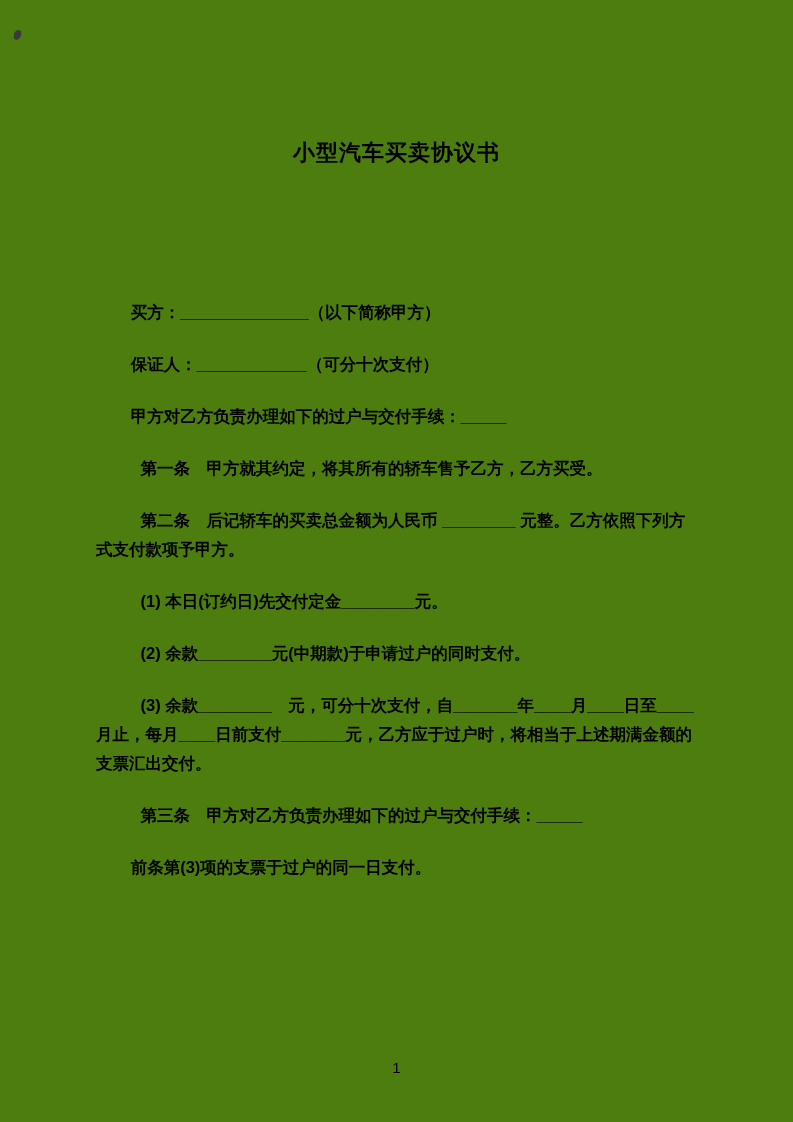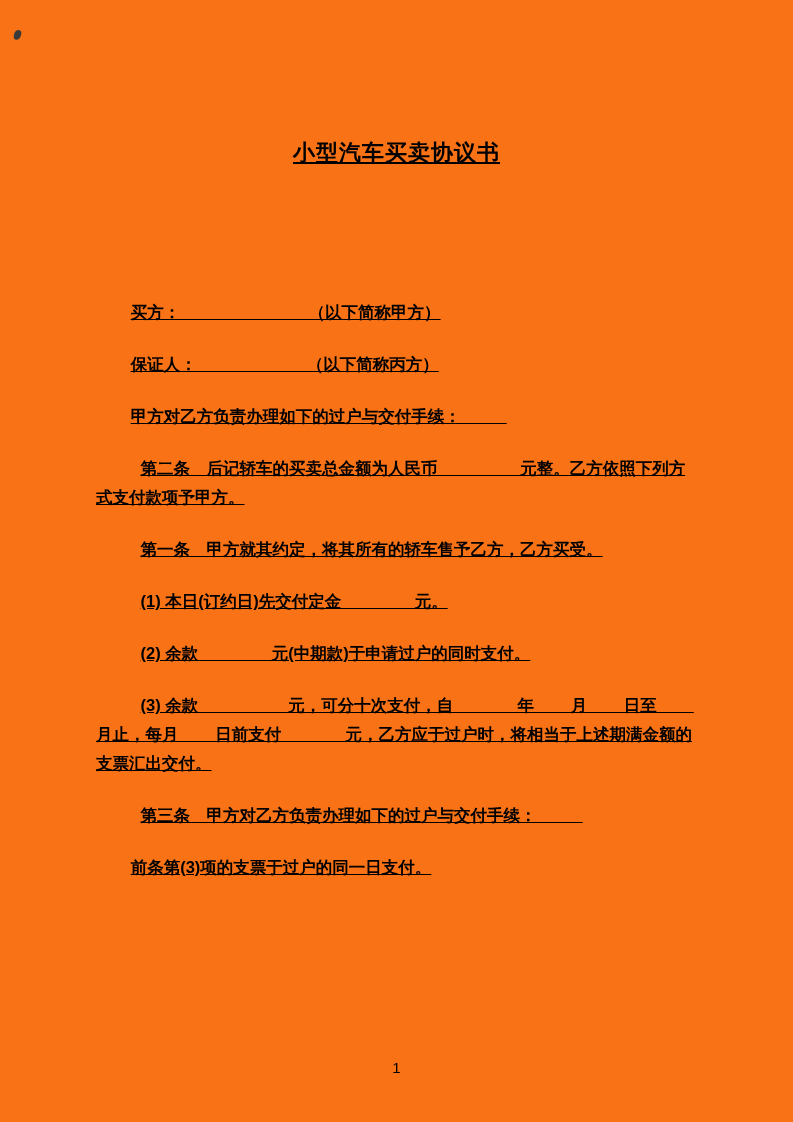--- a/index.html
+++ b/index.html
@@ -4,26 +4,25 @@
 <style>
   html, body {
     margin: 0;
     padding: 0;
     background: #ffffff;
   }
   .page {
     position: relative;
     width: 793px;
     height: 1122px;
-    background: #f97316;
+    background: #4d7c0f;
     box-sizing: border-box;
     font-family: "Liberation Sans", "DejaVu Sans", sans-serif;
     color: #000000;
     overflow: hidden;
-    text-decoration: underline;
   }
   .smudge {
     position: absolute;
     left: 14px;
     top: 30px;
     width: 7px;
     height: 10px;
     background: #3a3a3a;
     border-radius: 55% 40% 60% 45%;
     transform: rotate(12deg);
@@ -64,24 +63,24 @@
 </head>
 <body>
 
 <div class="page">
   <div class="smudge"></div>
 
   <h1 class="doc-title">小型汽车买卖协议书</h1>
 
   <div class="content">
     <p class="para">买方：______________（以下简称甲方）</p>
-    <p class="para">保证人：____________（以下简称丙方）</p>
+    <p class="para">保证人：____________（可分十次支付）</p>
     <p class="para">甲方对乙方负责办理如下的过户与交付手续：_____</p>
+    <p class="para indent-lg">第一条　甲方就其约定，将其所有的轿车售予乙方，乙方买受。</p>
     <p class="para indent-lg">第二条　后记轿车的买卖总金额为人民币 ________ 元整。乙方依照下列方式支付款项予甲方。</p>
-    <p class="para indent-lg">第一条　甲方就其约定，将其所有的轿车售予乙方，乙方买受。</p>
     <p class="para indent-lg">(1) 本日(订约日)先交付定金________元。</p>
     <p class="para indent-lg">(2) 余款________元(中期款)于申请过户的同时支付。</p>
     <p class="para indent-lg">(3) 余款________　元，可分十次支付，自_______年____月____日至____月止，每月____日前支付_______元，乙方应于过户时，将相当于上述期满金额的支票汇出交付。</p>
     <p class="para indent-lg">第三条　甲方对乙方负责办理如下的过户与交付手续：_____</p>
     <p class="para">前条第(3)项的支票于过户的同一日支付。</p>
   </div>
 
   <div class="page-number">1</div>
 </div>
 

